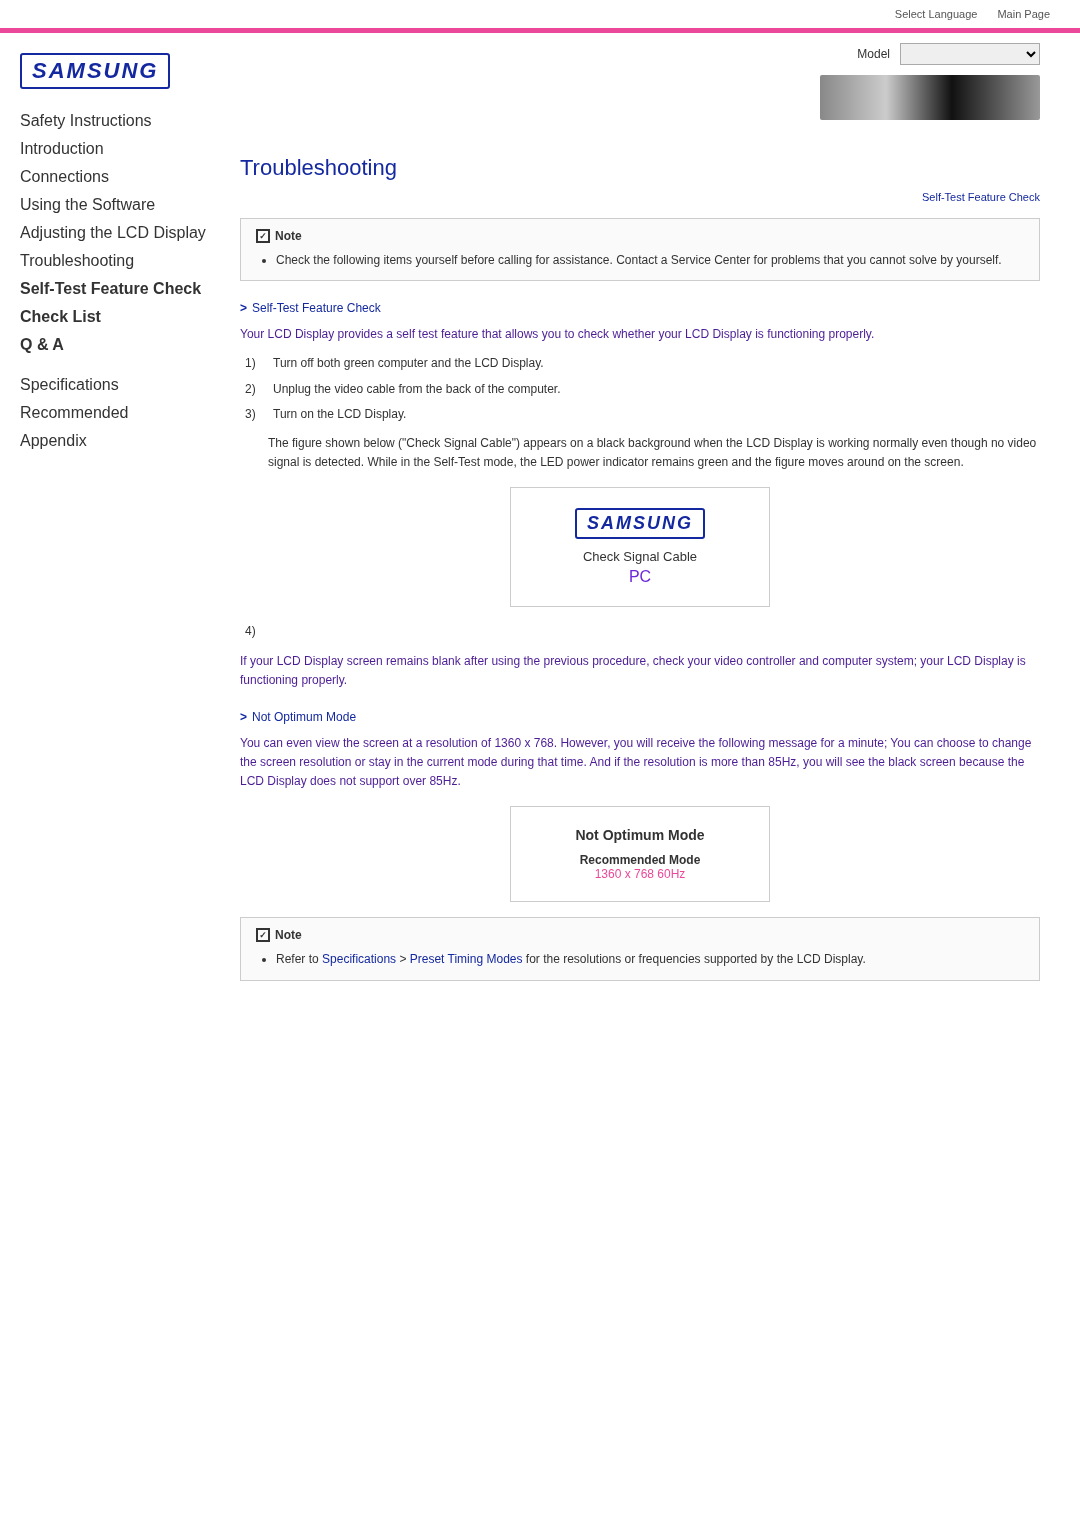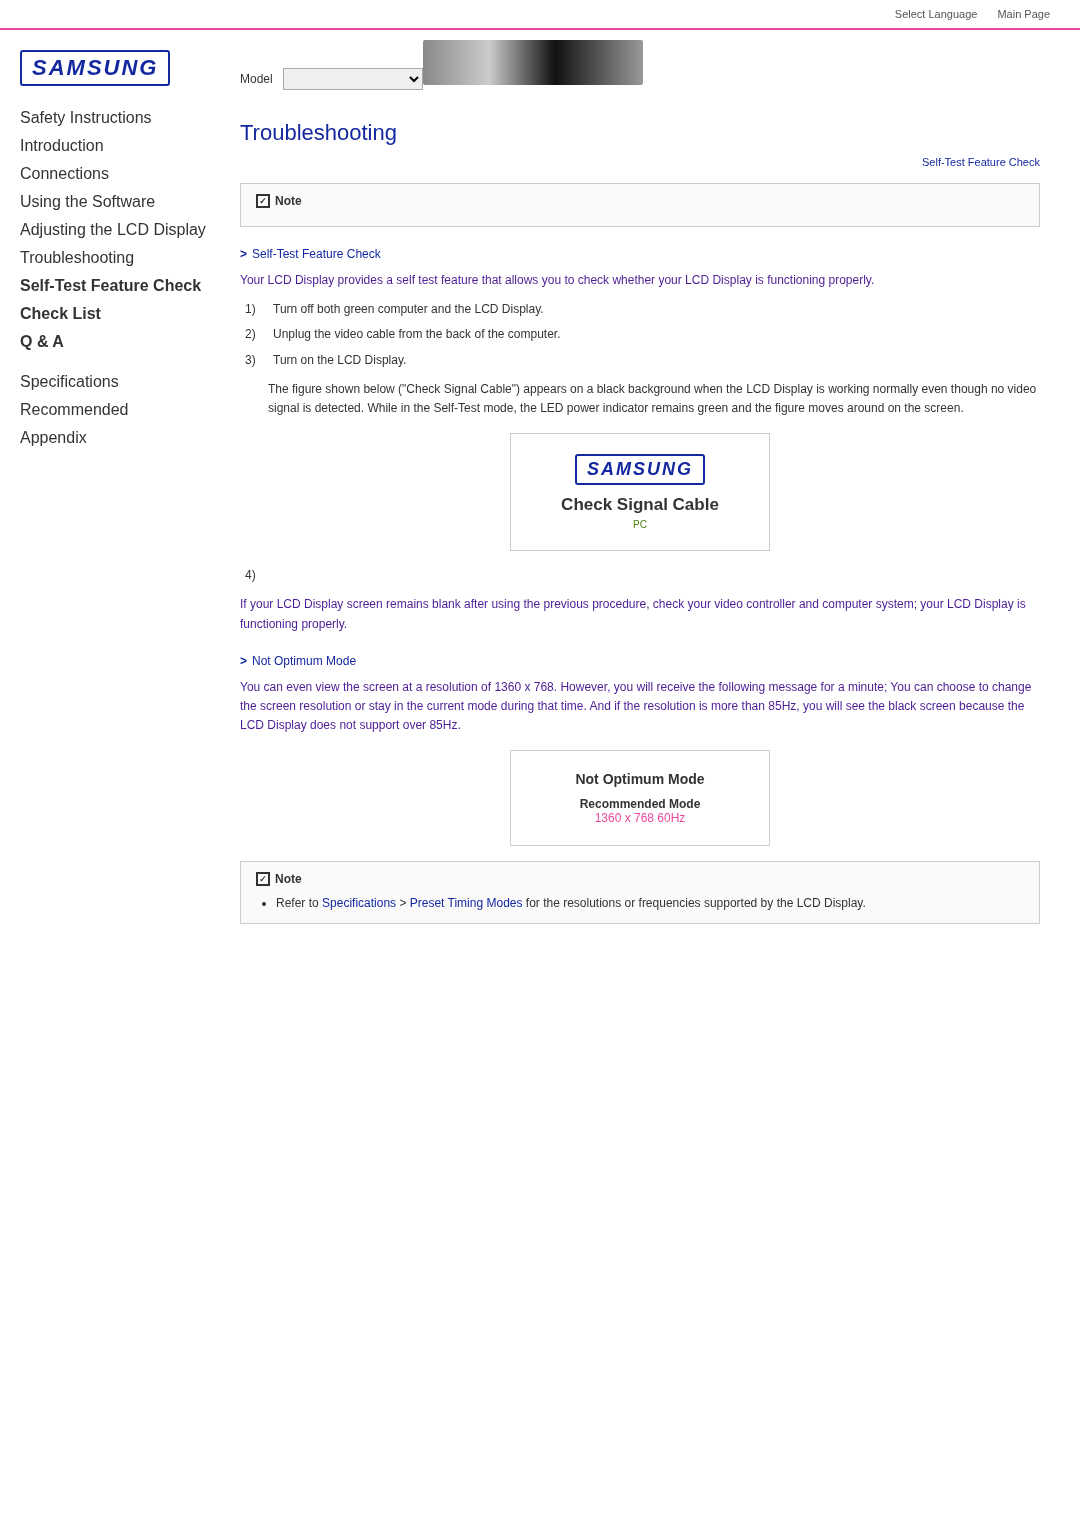--- a/index.html
+++ b/index.html
@@ -11,21 +11,21 @@
       width: 1080px;
       min-height: 1528px;
     }
     .top-bar {
       display: flex;
       justify-content: flex-end;
       padding: 8px 30px;
       font-size: 11px;
       color: #555;
       gap: 20px;
-      border-bottom: 2px solid #ec4899;
+      border-bottom: 5px solid #ec4899;
     }
     .top-bar a {
       color: #555;
       text-decoration: none;
       cursor: pointer;
     }
     .main-layout {
       display: flex;
       padding: 10px 20px;
     }
@@ -212,28 +212,28 @@
       color: #1428A0;
       letter-spacing: 2px;
       font-style: italic;
       border: 2px solid #1428A0;
       display: inline-block;
       padding: 3px 10px;
       border-radius: 3px;
       margin-bottom: 10px;
     }
     .signal-box-title {
-      font-size: 17px;
-      font-weight: bold;
+      font-size: 13px;
+      font-weight: normal;
       color: #333;
       margin-bottom: 4px;
     }
     .signal-box-sub {
-      font-size: 10px;
-      color: #4d7c0f;
+      font-size: 16px;
+      color: #6d28d9;
     }
     .optimum-box {
       border: 1px solid #ccc;
       width: 260px;
       margin: 15px auto;
       padding: 20px 15px;
       text-align: center;
       background: #fff;
     }
     .optimum-title {
@@ -251,21 +251,21 @@
       font-size: 12px;
       color: #ec4899;
     }
     .link-blue {
       color: #1428A0;
       text-decoration: none;
       cursor: pointer;
     }
     .top-right-area {
       display: flex;
-      flex-direction: row;
+      flex-direction: column;
       align-items: flex-end;
       margin-bottom: 10px;
     }
   </style>
 </head>
 <body>
 
 <div class="top-bar">
   <a>Select Language</a>
   <a>Main Page</a>
@@ -314,20 +314,25 @@
 
     <div class="section-link-bar">
       <a href="#" class="link-blue">Self-Test Feature Check</a>
     </div>
 
     <div class="note-box">
       <div class="note-header">
         <span class="note-icon">✓</span>
         <span>Note</span>
       </div>
+      <div class="note-content">
+        <ul>
+          <li>Check the following items yourself before calling for assistance. Contact a Service Center for problems that you cannot solve by yourself.</li>
+        </ul>
+      </div>
     </div>
 
     <div class="section-heading">
       <span>Self-Test Feature Check</span>
     </div>
 
     <p class="body-text">Your LCD Display provides a self test feature that allows you to check whether your LCD Display is functioning properly.</p>
 
     <ol class="ordered-list">
       <li>

